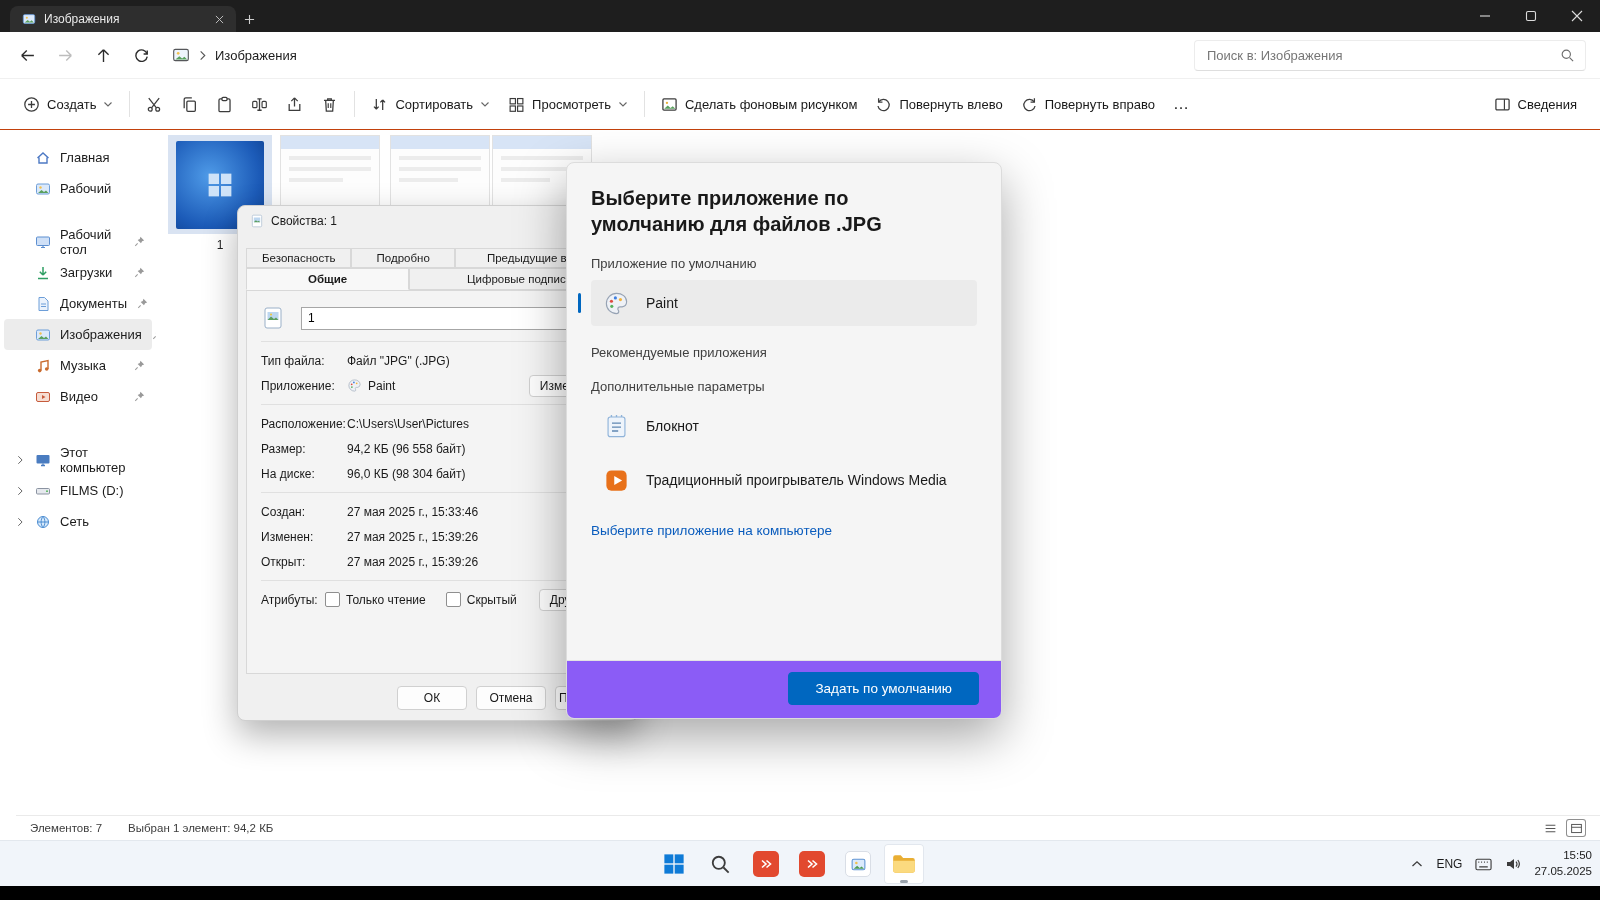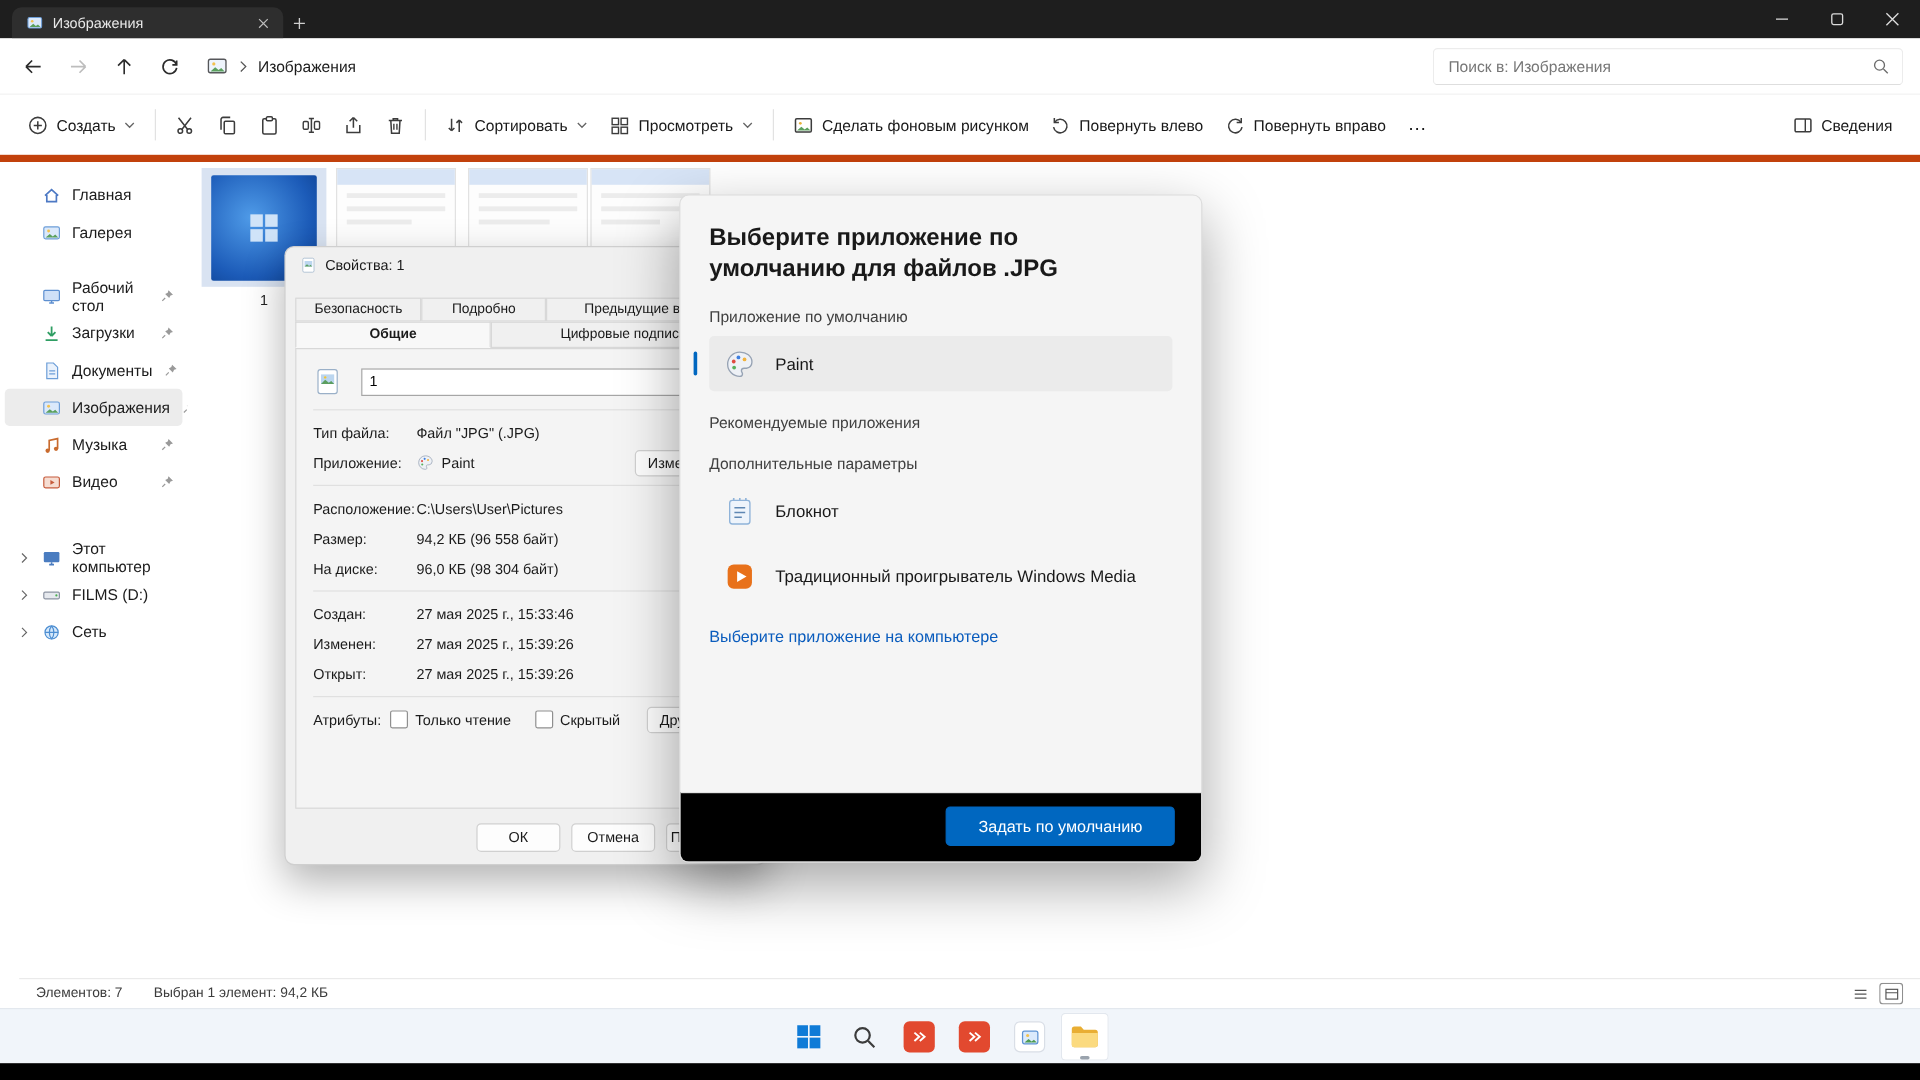--- a/index.html
+++ b/index.html
@@ -19,21 +19,21 @@
   .wc{width:46px;height:32px;display:flex;align-items:center;justify-content:center;}
 
   .navbar{height:46px;background:#fff;display:flex;align-items:center;border-bottom:1px solid #f0f0f0;flex:none;padding-left:8px;}
   .navbtn{width:38px;height:36px;display:flex;align-items:center;justify-content:center;border-radius:4px;}
   .breadcrumb{display:flex;align-items:center;gap:8px;margin-left:12px;font-size:13px;}
   .searchbox{margin-left:auto;margin-right:14px;width:392px;height:31px;border:1px solid #ececec;border-bottom-color:#dedede;
       border-radius:4px;display:flex;align-items:center;padding:0 10px;background:#fff;box-sizing:border-box;}
   .searchbox input{border:0;outline:0;flex:1;font:13px "Liberation Sans","DejaVu Sans",sans-serif;color:#14532d;background:transparent;}
   .searchbox input::placeholder{color:#767676;}
 
-  .toolbar{height:50px;background:#fff;border-bottom:6px solid #c2410c;display:flex;align-items:center;padding:0 14px;flex:none;}
+  .toolbar{height:50px;background:#fff;border-bottom:1px solid #c2410c;display:flex;align-items:center;padding:0 14px;flex:none;}
   .tbtn{display:flex;align-items:center;gap:7px;padding:8px 9px;border-radius:4px;font-size:13px;color:#191919;white-space:nowrap;}
   .sep{width:1px;height:26px;background:#e2e2e2;margin:0 7px;flex:none;}
   .spacer{flex:1}
 
   .main{flex:1;display:flex;min-height:0;}
   .sidebar{width:156px;flex:none;padding:12px 4px 0;box-sizing:border-box;}
   .side-item{height:31px;display:flex;align-items:center;gap:9px;padding:0 6px 0 10px;border-radius:4px;font-size:13px;}
   .side-item .lead{width:12px;flex:none;display:flex;justify-content:center;color:#5c5c5c;}
   .side-item.sel{background:#ececec;}
   .side-item .pin{margin-left:auto;}
@@ -81,21 +81,21 @@
   
   .picker{position:absolute;left:566px;top:162px;width:436px;height:557px;background:#f5f5f5;border:1px solid #dcdcdc;
      border-radius:8px;box-shadow:0 18px 50px rgba(0,0,0,.35);z-index:10;box-sizing:border-box;overflow:hidden;}
   .picker-body{padding:22px 24px 0;}
   .picker-title{font-size:20px;font-weight:600;line-height:1.3;color:#191919;max-width:375px;}
   .psec{font-size:13px;color:#404040;margin:19px 0 9px;}
   .papp{display:flex;align-items:center;gap:16px;height:46px;border-radius:4px;padding:0 12px;position:relative;font-size:14px;color:#191919;margin:0 0 8px;}
   .papp.card{background:#ebebeb;}
   .papp.selected::before{content:"";position:absolute;left:-13px;top:13px;width:3px;height:20px;background:#0067c0;border-radius:2px;}
   .plink{display:inline-block;margin:12px 0 0;font-size:13.5px;color:#0a5cbd;}
-  .picker-foot{position:absolute;left:0;right:0;bottom:0;height:57px;border-top:1px solid #e3e3e3;background:#000000;}
+  .picker-foot{position:absolute;left:0;right:0;bottom:0;height:57px;border-top:1px solid #e3e3e3;background:#8b5cf6;}
   .accent-btn{position:absolute;right:22px;top:11px;background:#0067c0;color:#fff;border:1px solid #0067c0;border-radius:4px;
      font-size:13.5px;padding:8px 26px;font-family:inherit;}
 
   
   .taskbar{position:absolute;left:0;top:840px;width:1600px;height:46px;background:#f1f5fa;border-top:1px solid #e3e8ee;}
   .tb-center{position:absolute;left:654px;top:3px;display:flex;gap:6px;}
   .tb-ico{width:40px;height:40px;border-radius:4px;display:flex;align-items:center;justify-content:center;position:relative;}
   .tb-ico.active{background:#fff;box-shadow:inset 0 0 0 1px #e2e7ee;}
   .tb-ico.active::after{content:"";position:absolute;bottom:1px;left:50%;margin-left:-4px;width:8px;height:3px;border-radius:2px;background:#9aa3ad;}
   .redtile{width:26px;height:26px;border-radius:5px;background:#e2492f;display:flex;align-items:center;justify-content:center;}
@@ -340,21 +340,21 @@
         </div>
         <div class="side-item">
           <span class="lead"></span>
           <span>
               <svg width="16" height="16" viewBox="0 0 16 16">
                 <rect x="1.5" y="3" width="13" height="10" rx="1.5" fill="#dbe9fb" stroke="#6d9ed8"></rect>
                 <circle cx="5.5" cy="6.5" r="1.2" fill="#f2c14e"></circle>
                 <path d="M3 12l3.5-3 2.5 2 2-1.5 2.5 2.5z" fill="#5aa05e"></path>
               </svg>
             </span>
-          <span>Галерея</span>
+          <span>Рабочий</span>
         </div>
         <div class="side-gap1"></div>
         <div class="side-item">
           <span class="lead"></span>
           <span>
               <svg width="16" height="16" viewBox="0 0 16 16">
                 <rect x="1.5" y="3" width="13" height="8.5" rx="1" fill="#cfe0f7" stroke="#5d8fd0"></rect>
                 <path d="M6 13.5h4M8 11.5v2" stroke="#5d8fd0" stroke-width="1.2"></path>
               </svg>
             </span>
@@ -731,15 +731,39 @@
             </svg>
           </span>
       </div>
       <div class="tb-ico active">
         <svg width="26" height="26" viewBox="0 0 24 24">
             <path d="M2 6a2 2 0 0 1 2-2h5l2.2 2.5H20a2 2 0 0 1 2 2V18a2 2 0 0 1-2 2H4a2 2 0 0 1-2-2z" fill="#e9ae33"></path>
             <path d="M2 9h20v9a2 2 0 0 1-2 2H4a2 2 0 0 1-2-2z" fill="#fbda7f"></path>
           </svg>
       </div>
     </div>
+    <div class="tray">
+      <span>
+        <svg width="12" height="8" viewBox="0 0 12 8">
+            <path d="M1.5 6 6 1.8 10.5 6" fill="none" stroke="#3c3c3c" stroke-width="1.3"></path>
+          </svg>
+      </span>
+      <span>ENG</span>
+      <span>
+        <svg width="17" height="13" viewBox="0 0 18 13">
+            <rect x="1" y="1" width="16" height="11" rx="1.5" fill="none" stroke="#3c3c3c" stroke-width="1.2"></rect>
+            <path d="M3.5 4h1M6.5 4h1M9.5 4h1M12.5 4h1M4.5 9h9" stroke="#3c3c3c" stroke-width="1.2"></path>
+          </svg>
+      </span>
+      <span>
+        <svg width="16" height="14" viewBox="0 0 16 14">
+            <path d="M2 5v4h3l4 3V2L5 5z" fill="#3c3c3c"></path>
+            <path d="M11 4.5a4 4 0 0 1 0 5M12.8 3a6.5 6.5 0 0 1 0 8" fill="none" stroke="#3c3c3c" stroke-width="1.2"></path>
+          </svg>
+      </span>
+      <div class="clock">
+        <div>15:50</div>
+        <div>27.05.2025</div>
+      </div>
+    </div>
   </div>
   <div class="bottom-strip"></div>
 </div>
 
 </body></html>

